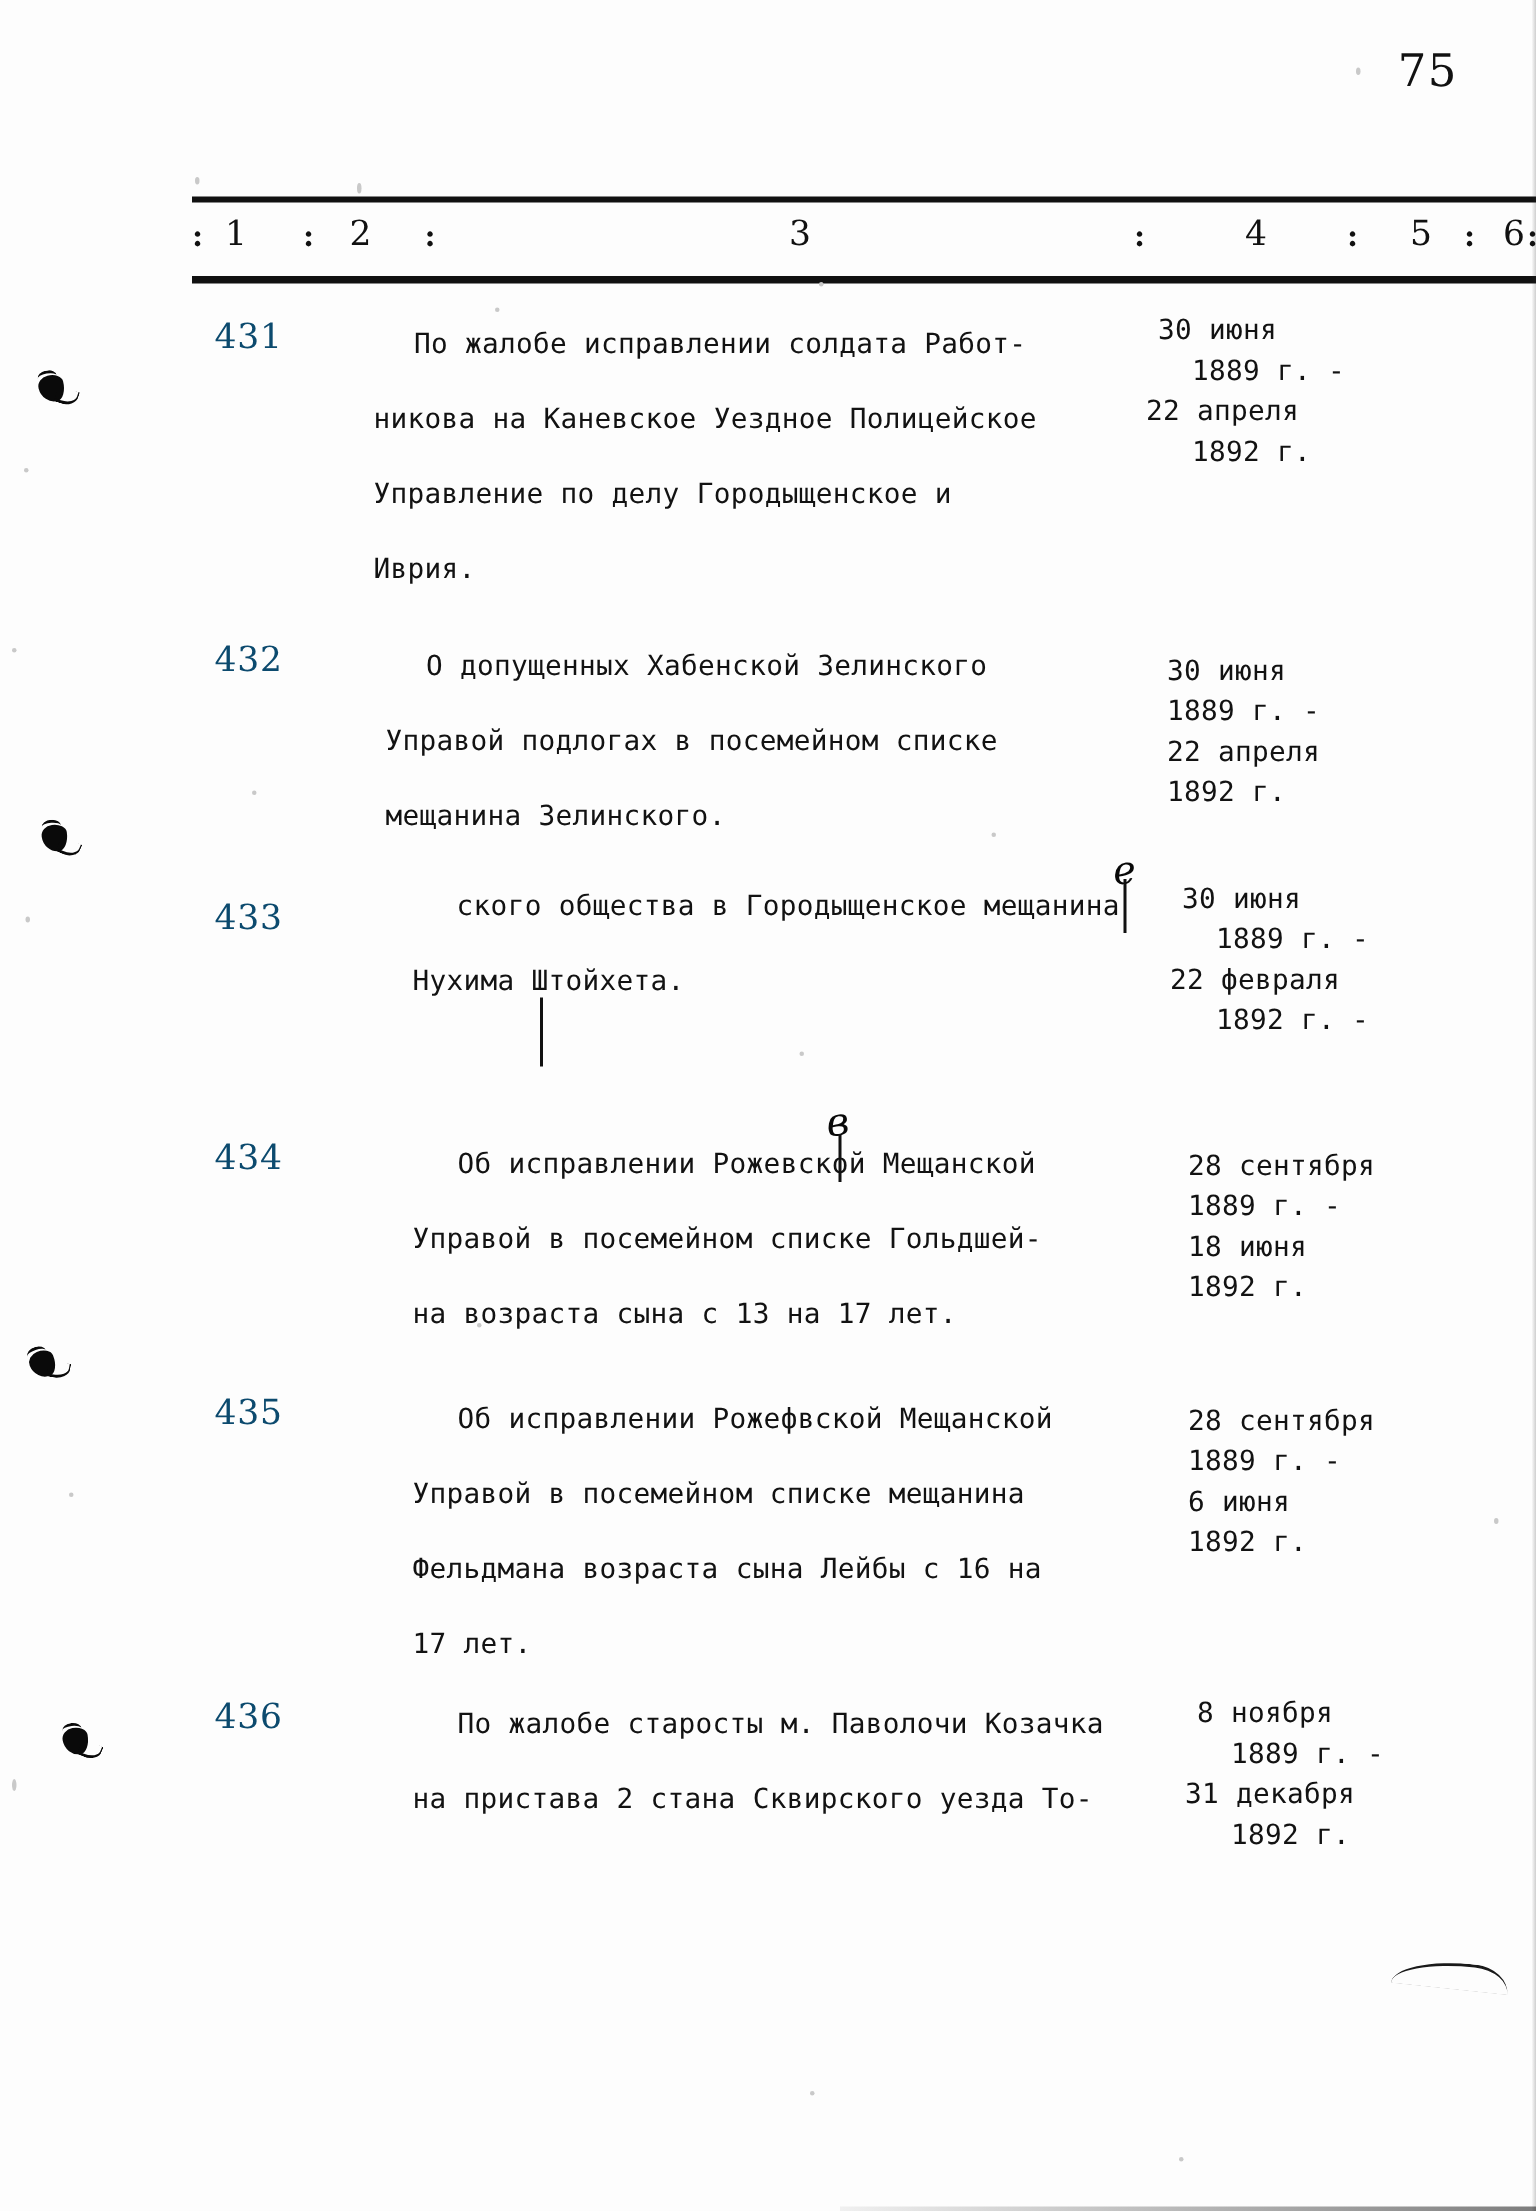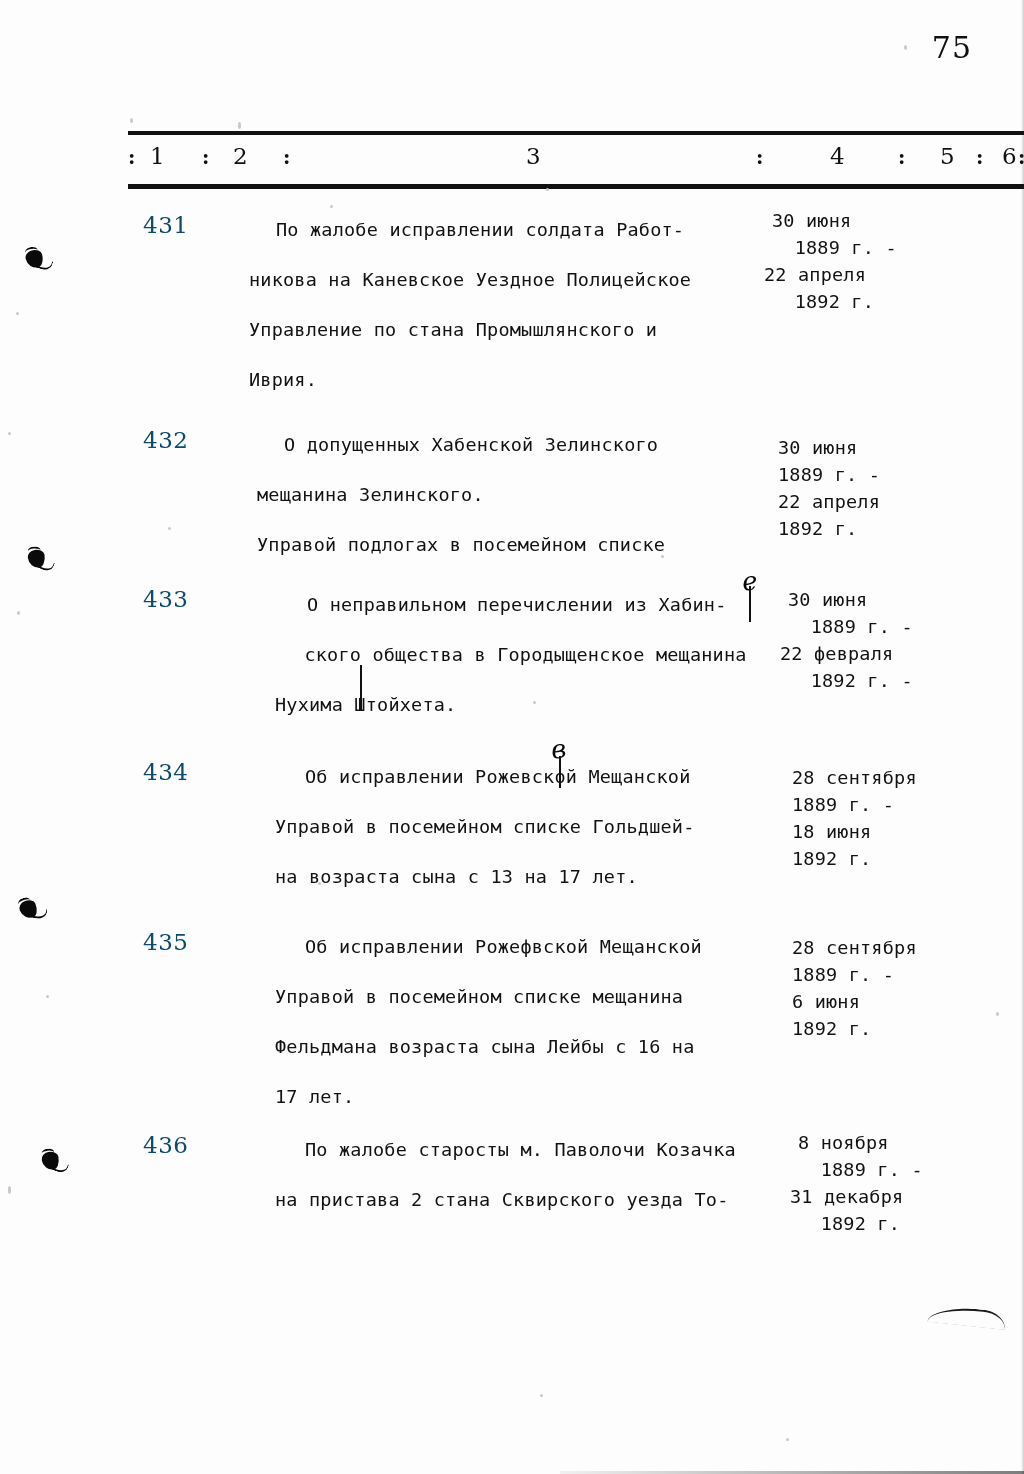--- a/index.html
+++ b/index.html
@@ -209,50 +209,49 @@
     <span class="sep" style="left:848px;">:</span>
     <span style="left:874px;">6</span>
     <span class="sep" style="left:890px;">:</span>
   </div>
 
   <div class="entry" style="top:205px;">
     <div class="num" style="top:7px;">431</div>
     <div class="body">
       <span class="ln">По жалобе исправлении солдата Работ-</span>
       <span class="ln" style="margin-left:-27px;">никова на Каневское Уездное Полицейское</span>
-      <span class="ln" style="margin-left:-27px;">Управление по стана Промышлянского и</span>
+      <span class="ln" style="margin-left:-27px;">Управление по делу Городыщенское и</span>
       <span class="ln" style="margin-left:-27px;">Иврия.</span>
     </div>
     <div class="dates" style="left:772px; top:2px;">
       <span class="dln">30 июня</span>
       <span class="dln">  1889 г. -</span>
       <span class="dln" style="margin-left:-8px;">22 апреля</span>
       <span class="dln">  1892 г.</span>
     </div>
   </div>
 
   <div class="entry" style="top:420px;">
     <div class="num" style="top:7px;">432</div>
     <div class="body">
       <span class="ln" style="margin-left:8px;">О допущенных Хабенской Зелинского</span>
+      <span class="ln" style="margin-left:-19px;">Управой подлогах в посемейном списке</span>
       <span class="ln" style="margin-left:-19px;">мещанина Зелинского.</span>
-      <span class="ln" style="margin-left:-19px;">Управой подлогах в посемейном списке</span>
     </div>
     <div class="dates" style="left:778px; top:14px;">
       <span class="dln">30 июня</span>
       <span class="dln">1889 г. -</span>
       <span class="dln">22 апреля</span>
       <span class="dln">1892 г.</span>
     </div>
   </div>
 
   <div class="entry" style="top:580px;">
-    <div class="num" style="top:6px;">433</div>
-    <div class="body">
-      <span class="ln" style="margin-left:31px;">О неправильном перечислении из Хабин-</span>
+    <div class="num" style="top:19px;">433</div>
+    <div class="body">
       <span class="ln" style="margin-left:-1px;text-align:center;">ского общества в Городыщенское мещанина</span>
       <span class="ln" style="margin-left:-1px;">Нухима Штойхета.</span>
     </div>
     <div class="dates" style="left:788px; top:6px;">
       <span class="dln">30 июня</span>
       <span class="dln">  1889 г. -</span>
       <span class="dln" style="margin-left:-8px;">22 февраля</span>
       <span class="dln">  1892 г. -</span>
     </div>
 

